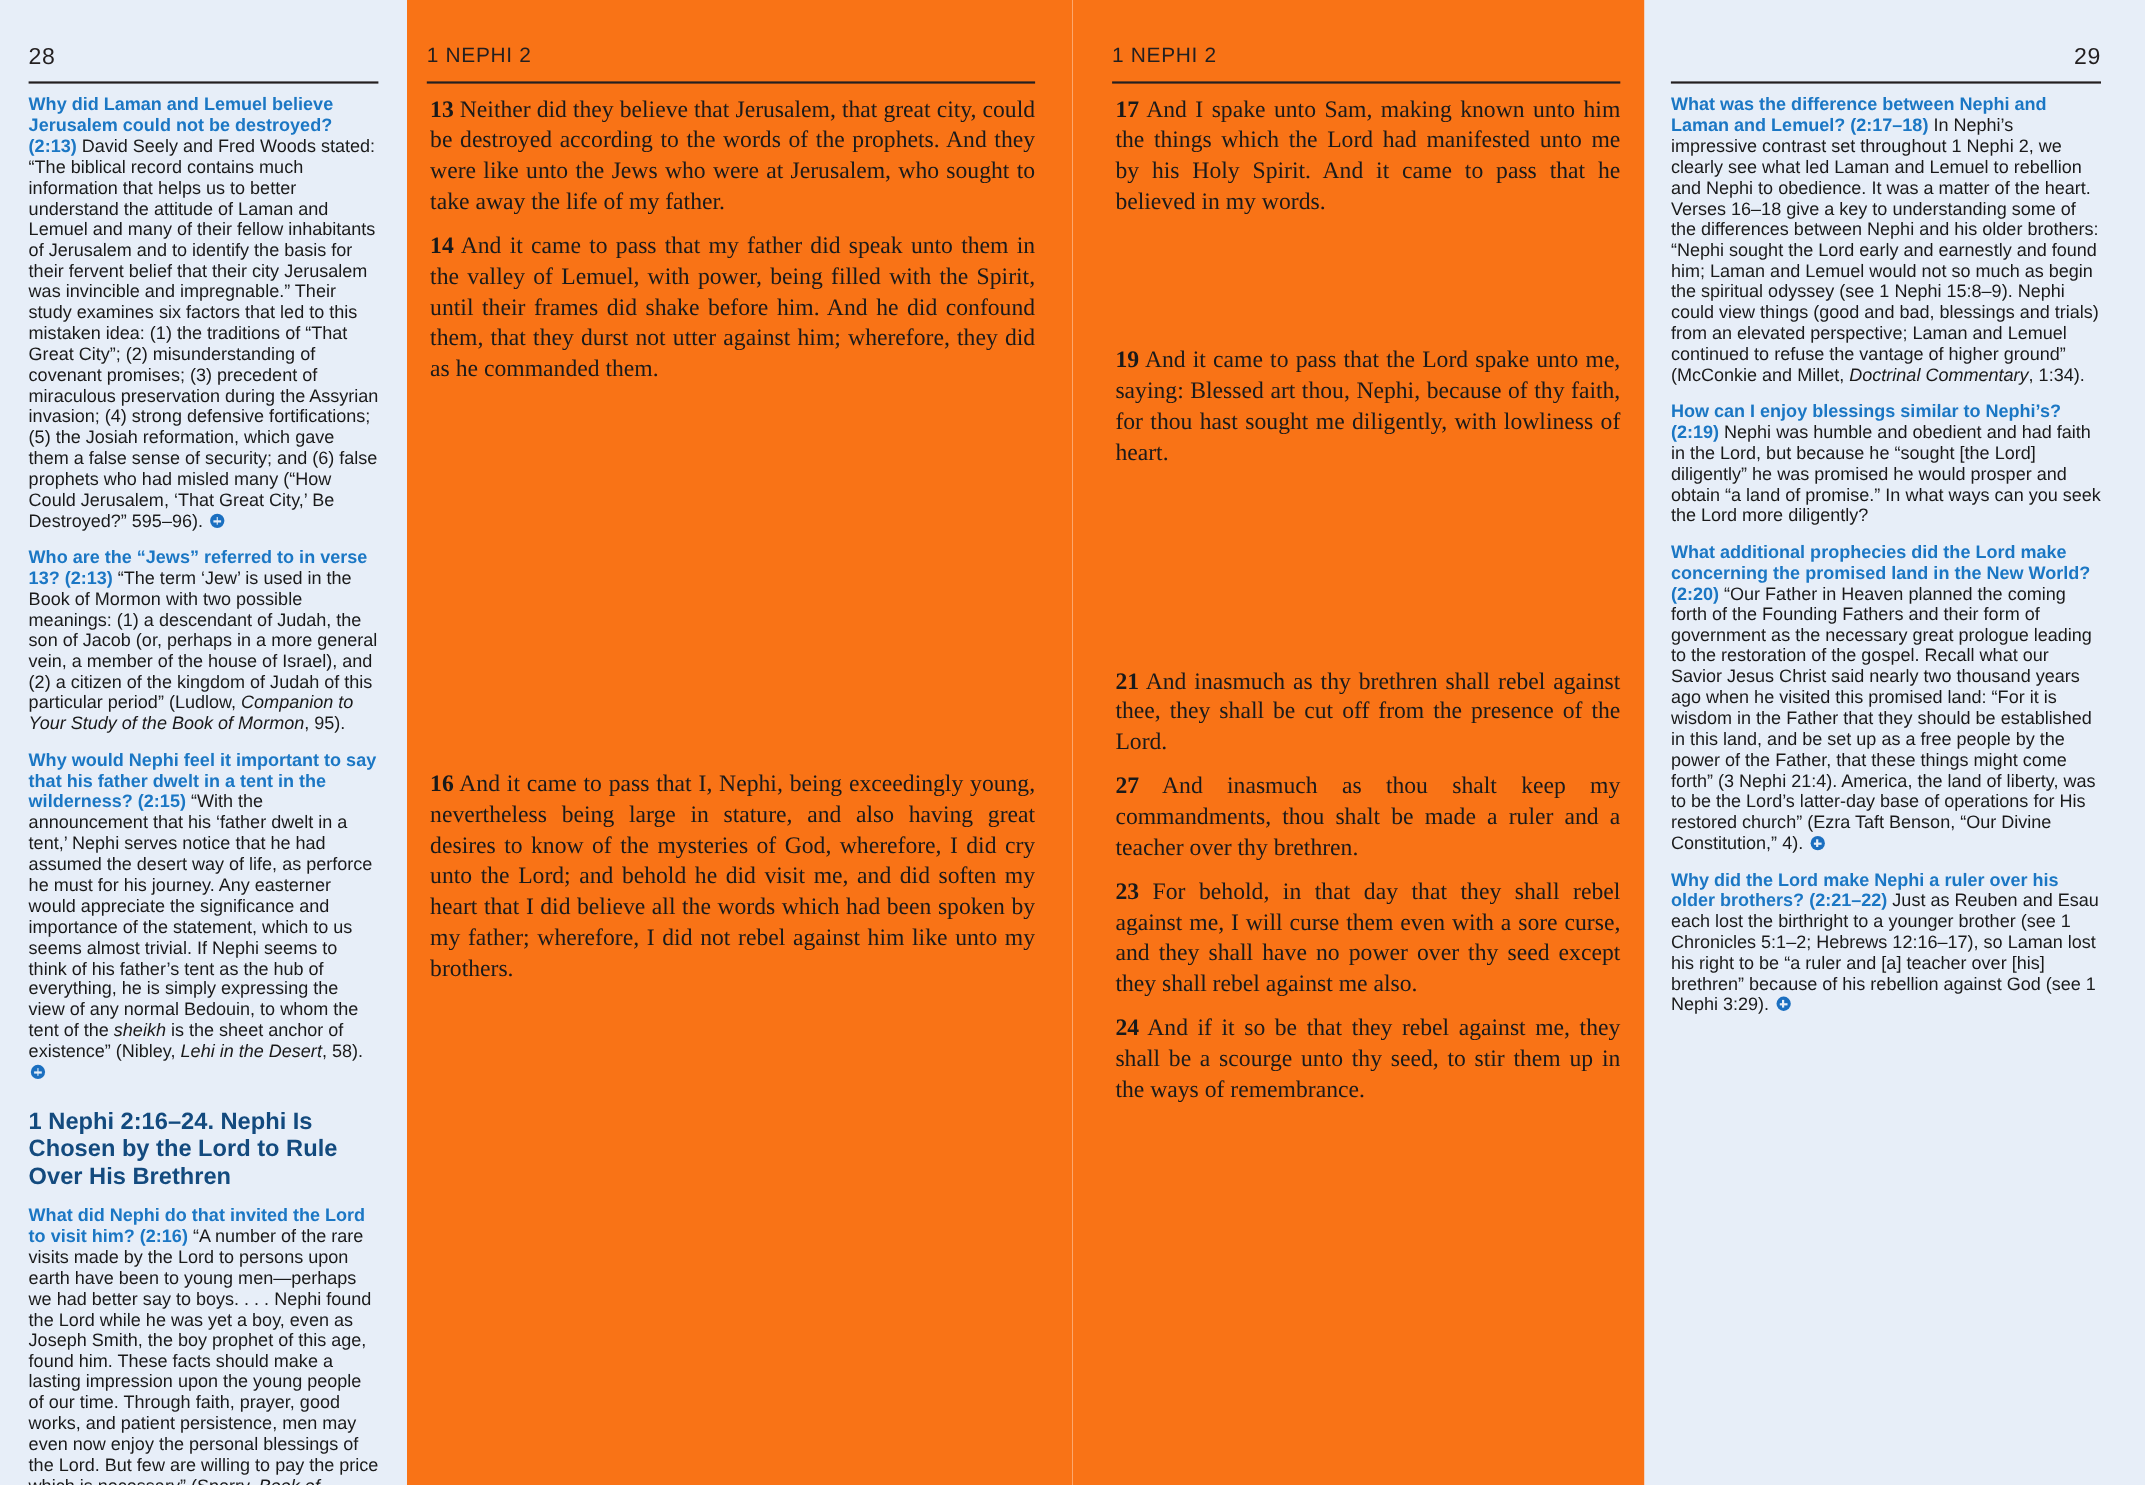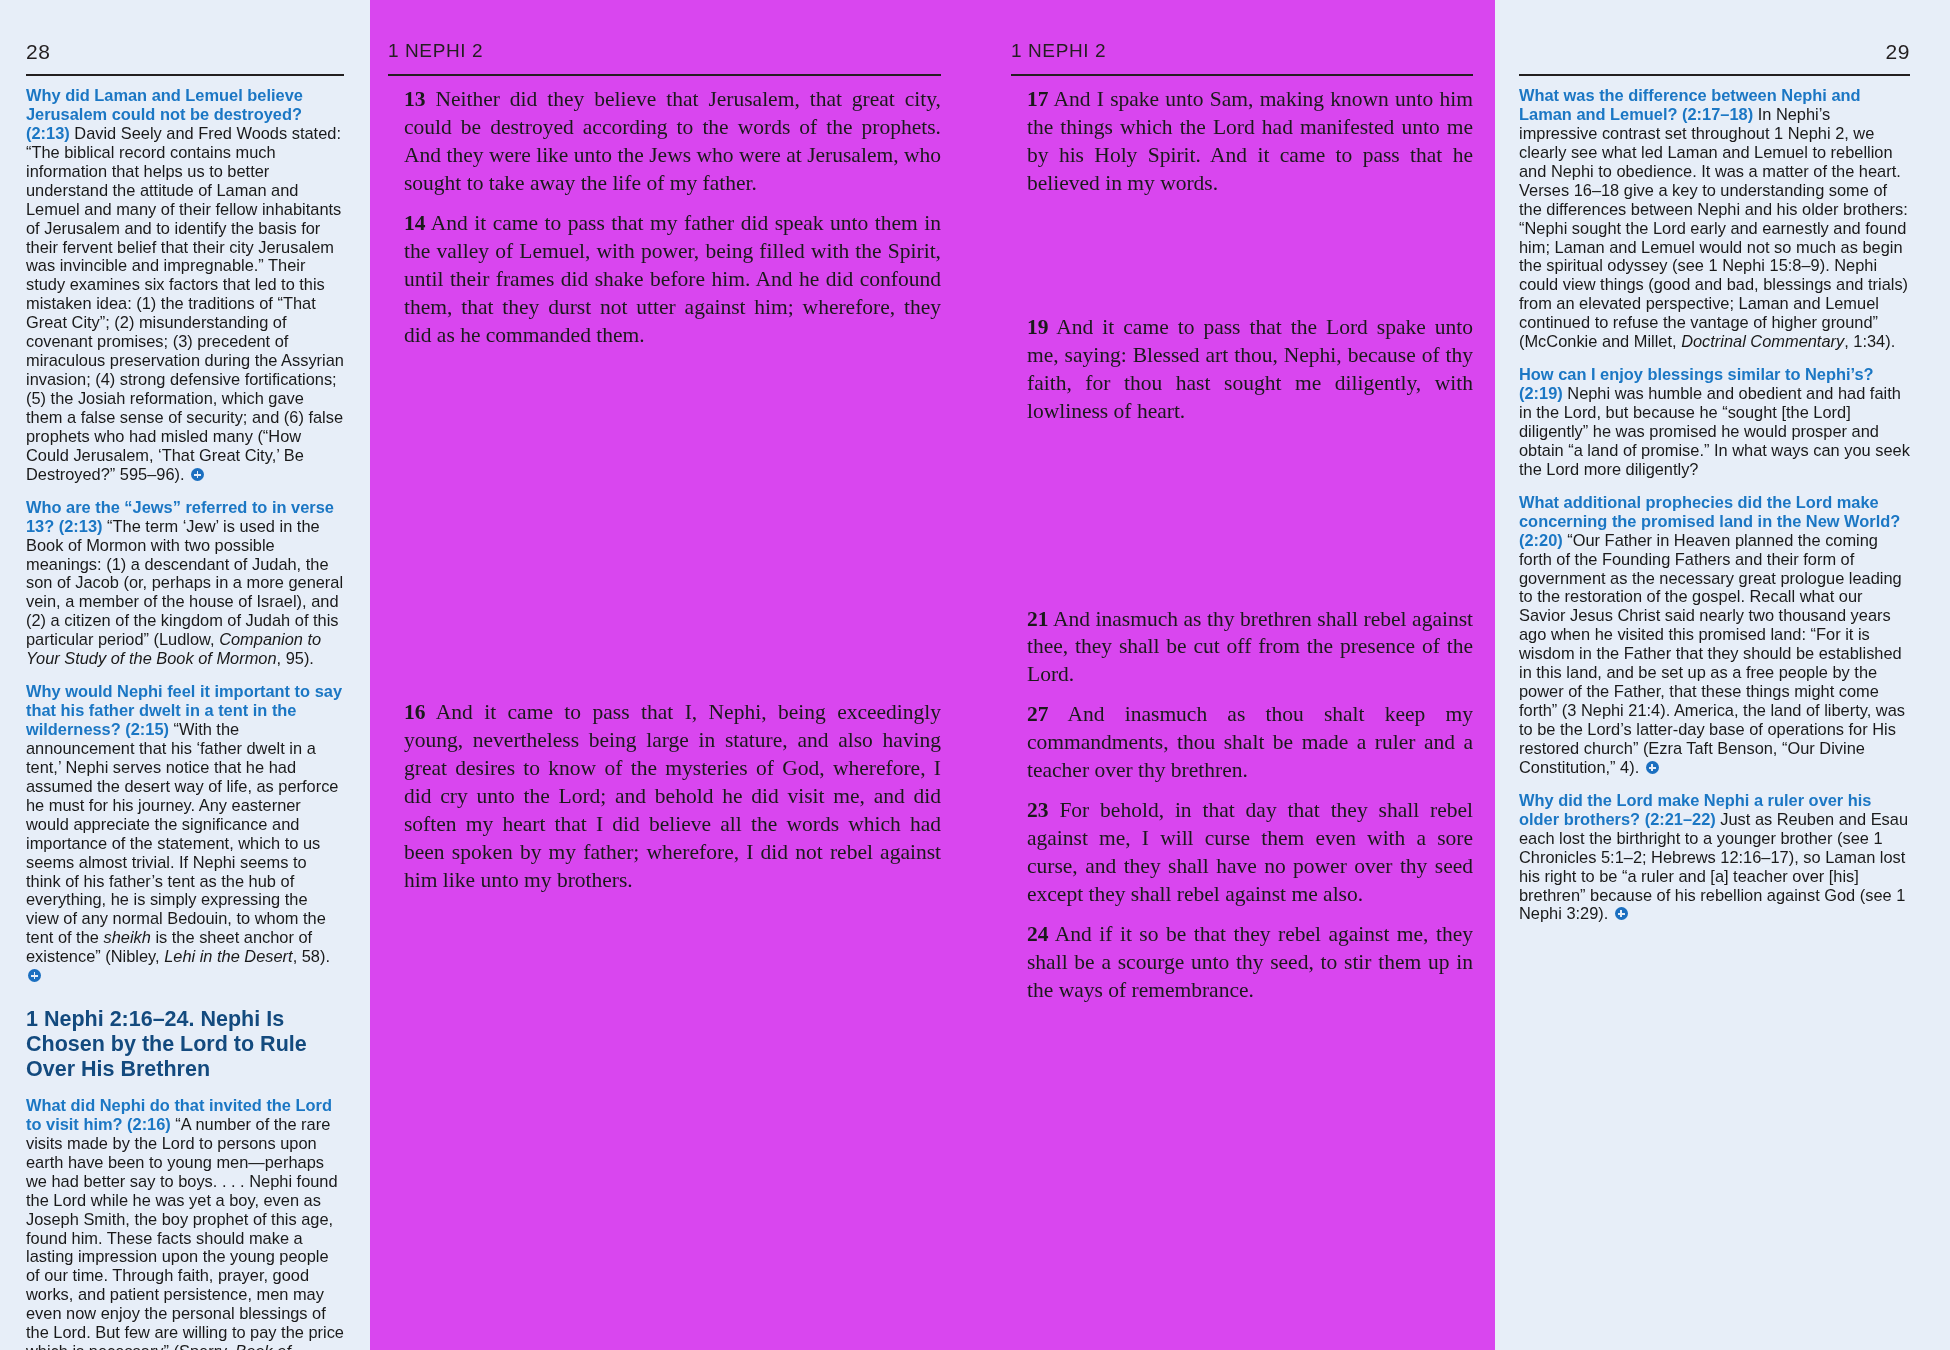--- a/index.html
+++ b/index.html
@@ -34,21 +34,21 @@
     height: 1350px;
     background: #e7eef8;
     padding: 0 26px;
     position: relative;
   }
   .sidebar.right-side { width: 455px; padding-left: 24px; }
 
   .scripture-col {
     flex: 1;
     height: 1350px;
-    background: #d946ef;
+    background: #f97316;
     position: relative;
     padding: 0 26px;
   }
   .scripture-col.left-page { padding-left: 18px; padding-right: 34px; }
   .scripture-col.right-page { padding-left: 36px; padding-right: 22px; }
 
   
   .runhead {
     position: absolute;
     top: 40px;
@@ -118,21 +118,21 @@
     left: 18px;
     right: 34px;
     font-family: "Liberation Serif", serif;
     font-size: 21.5px;
     line-height: 1.30;
     color: #1a1a1a;
     text-align: justify;
     hyphens: auto;
   }
   .scripture-col.right-page .verses { left: 36px; right: 22px; }
-  .verse { margin: 0 0 12px 16px; text-indent: 0; }
+  .verse { margin: 0 0 12px 3px; text-indent: 0; }
   .vnum { font-weight: bold; font-family: "Liberation Serif", serif; }
   .gap-md { height: 104px; }
   .gap-lg { height: 128px; }
   .gap-xl { height: 168px; }
   .gap-xxl { height: 210px; }
 </style>
 </head>
 <body>
 
 <div class="spread">

